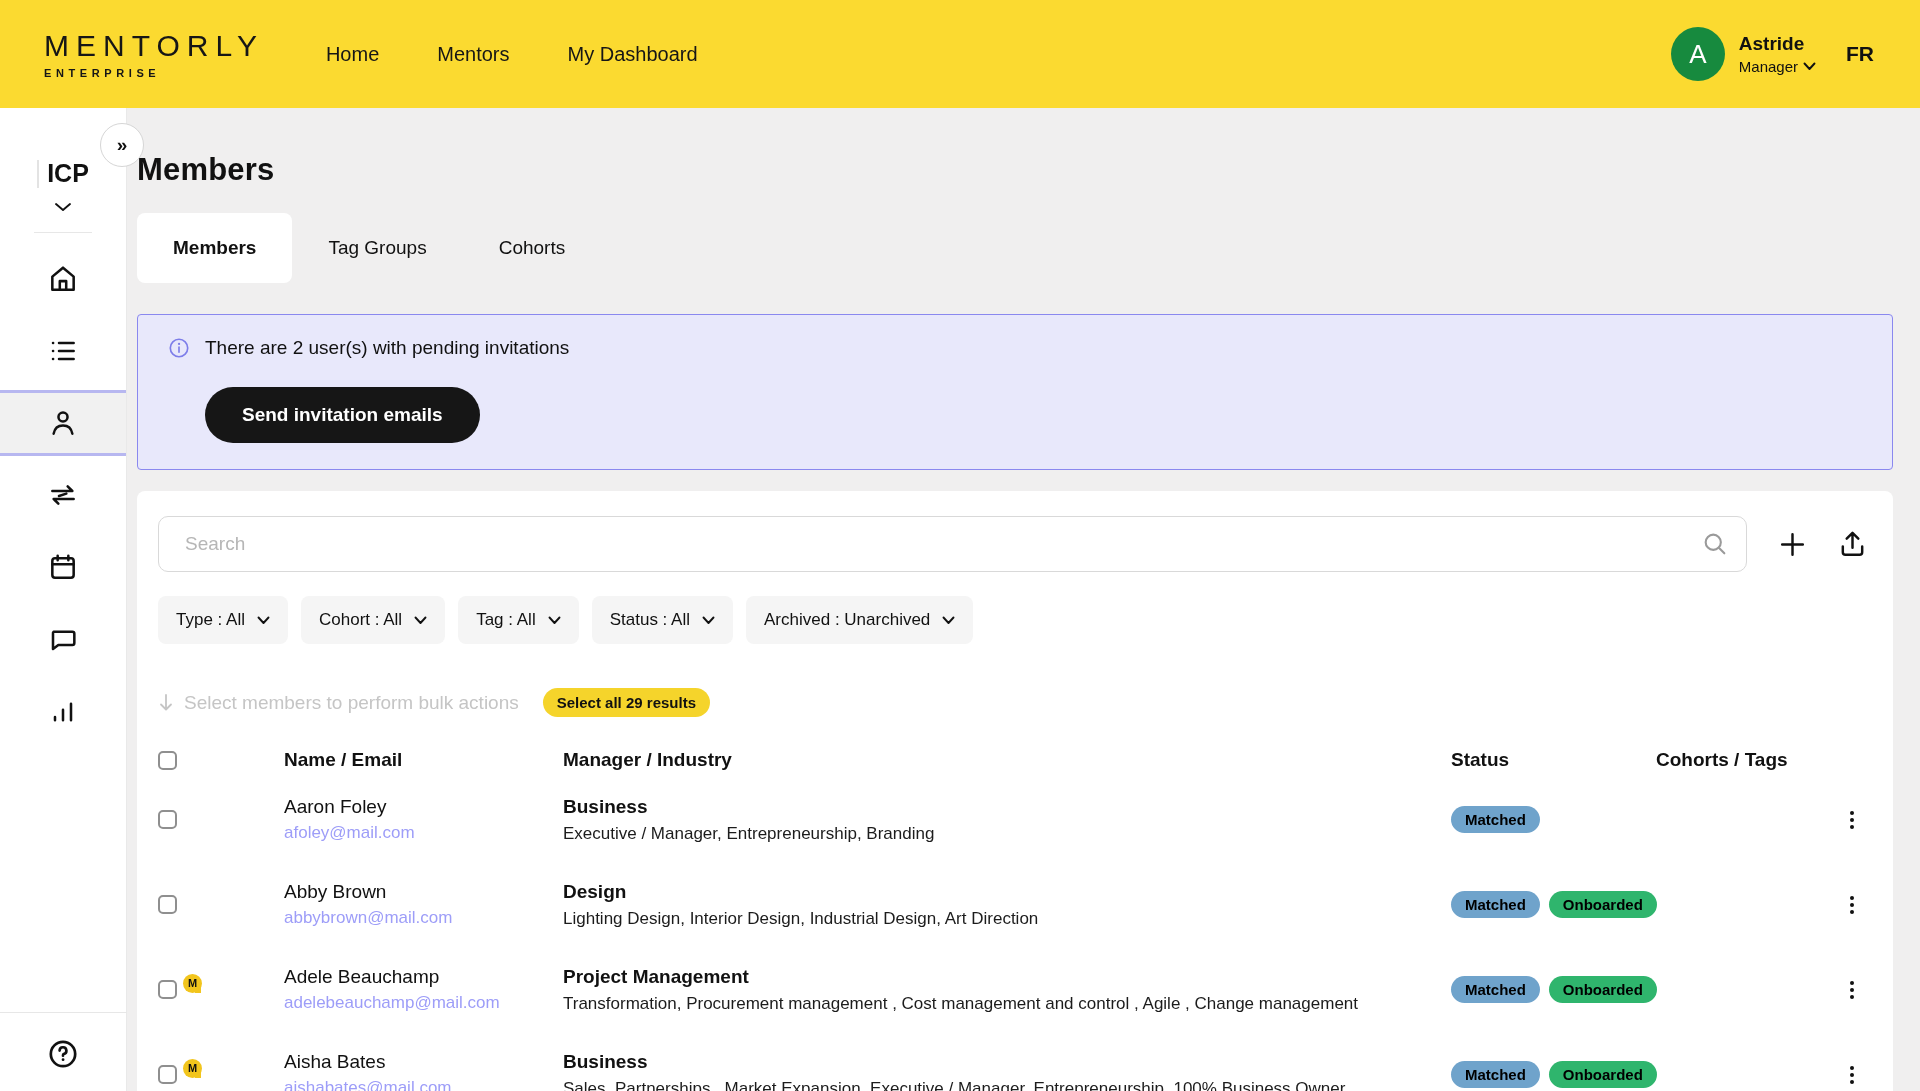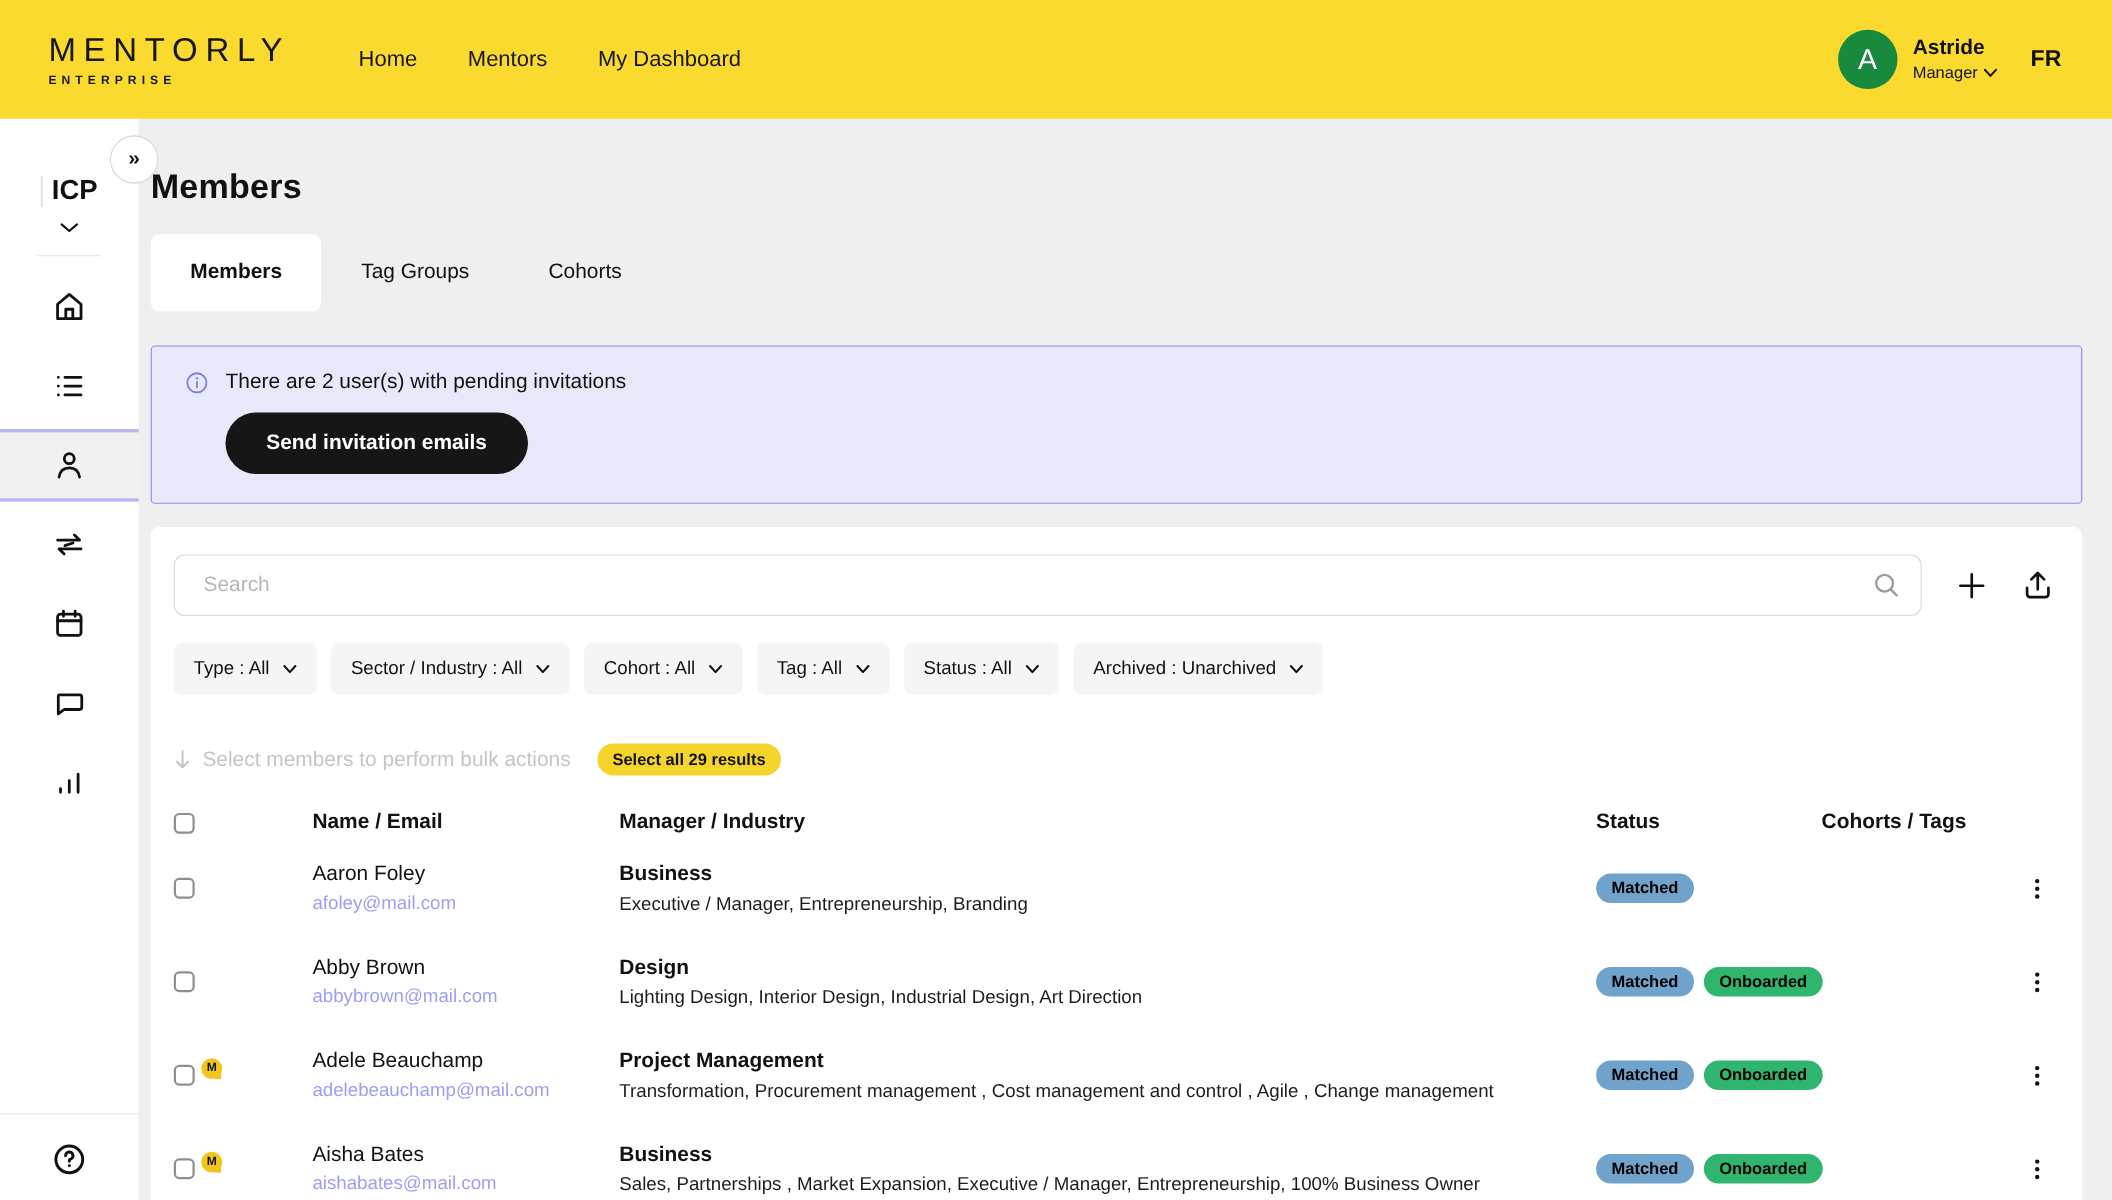--- a/index.html
+++ b/index.html
@@ -4,21 +4,21 @@
 <style>
   * { margin:0; padding:0; box-sizing:border-box; }
   html,body { width:1920px; height:1091px; overflow:hidden; font-family:"Liberation Sans", sans-serif; color:#111; }
   .page { width:1920px; height:1091px; background:#f0efef; display:flex; flex-direction:column; }
 
   
   .header { height:108px; flex:0 0 108px; background:var(--yellow,#fbda30); display:flex; align-items:center; padding:0 46px 0 44px; }
   .logo { display:flex; flex-direction:column; }
   .logo-title { font-size:30px; letter-spacing:7px; font-weight:400; color:#161616; }
   .logo-sub { font-size:11px; letter-spacing:4.6px; font-weight:700; margin-top:4px; color:#161616; }
-  .nav { display:flex; gap:46px; margin-left:62px; }
+  .nav { display:flex; gap:58px; margin-left:62px; }
   .nav a { text-decoration:none; color:#161616; font-size:20px; cursor:pointer; }
   .user-cluster { margin-left:auto; display:flex; align-items:center; }
   .avatar-initial { width:54px; height:54px; border-radius:50%; display:flex; align-items:center; justify-content:center; color:#fff; font-size:26px; }
   .user-meta { margin-left:14px; display:flex; flex-direction:column; }
   .user-name { font-weight:700; font-size:19px; }
   .user-role { font-size:15px; display:flex; align-items:center; gap:5px; margin-top:3px; cursor:pointer; }
   .lang { font-weight:700; font-size:21px; margin-left:30px; cursor:pointer; }
 
   
   .body { flex:1; display:flex; min-height:0; }
@@ -40,21 +40,21 @@
 
   
   .main { flex:1; padding:44px 27px 0 10px; min-width:0; }
   .page-title { font-size:31px; font-weight:800; letter-spacing:.2px; }
   .tabs { display:flex; align-items:stretch; margin-top:25px; }
   .tab { padding:0 36px; display:flex; align-items:center; font-size:19px; cursor:pointer; }
   .tab.active { background:#fff; border-radius:8px; font-weight:700; padding:24px 36px; }
 
   .banner { margin-top:31px; background:var(--banner-bg,#e8e8fb); border:1px solid var(--banner-border,#8a88ef); border-radius:4px; padding:22px 30px 26px; }
   .banner-line { display:flex; align-items:center; gap:15px; font-size:19px; }
-  .banner-btn { margin-top:16px; margin-left:37px; background:#161616; color:#fff; border:none; border-radius:29px; padding:17px 37px; font-size:19px; font-weight:700; font-family:inherit; cursor:pointer; }
+  .banner-btn { margin-top:28px; margin-left:37px; background:#161616; color:#fff; border:none; border-radius:29px; padding:17px 37px; font-size:19px; font-weight:700; font-family:inherit; cursor:pointer; }
 
   .card { margin-top:21px; background:#fff; border-radius:8px; padding:25px 21px 0; height:700px; }
   .search-row { display:flex; align-items:center; }
   .search-box { position:relative; flex:0 0 1589px; }
   .search-box input { width:100%; height:56px; border:1px solid #d9d9d9; border-radius:10px; font-size:19px; padding:0 58px 0 26px; font-family:inherit; color:#333; outline:none; }
   .search-box input::placeholder { color:#b6b6b6; }
   .search-icon { position:absolute; right:18px; top:14px; cursor:pointer; }
   .toolbar-icons { display:flex; align-items:center; gap:29px; margin-left:30px; }
   .toolbar-icons .tbtn { cursor:pointer; display:flex; }
 
@@ -223,26 +223,20 @@
         </div>
 
         <div class="filters">
             <span class="chip">
               <span>Type : All</span>
               <svg width="13" height="9" viewBox="0 0 13 9">
                 <path class="icon-stroke" d="M1.5 1.5 L6.5 7 L11.5 1.5"></path>
               </svg>
             </span>
             <span class="chip">
-              <span>Sector / Industry : All</span>
-              <svg width="13" height="9" viewBox="0 0 13 9">
-                <path class="icon-stroke" d="M1.5 1.5 L6.5 7 L11.5 1.5"></path>
-              </svg>
-            </span>
-            <span class="chip">
               <span>Cohort : All</span>
               <svg width="13" height="9" viewBox="0 0 13 9">
                 <path class="icon-stroke" d="M1.5 1.5 L6.5 7 L11.5 1.5"></path>
               </svg>
             </span>
             <span class="chip">
               <span>Tag : All</span>
               <svg width="13" height="9" viewBox="0 0 13 9">
                 <path class="icon-stroke" d="M1.5 1.5 L6.5 7 L11.5 1.5"></path>
               </svg>

